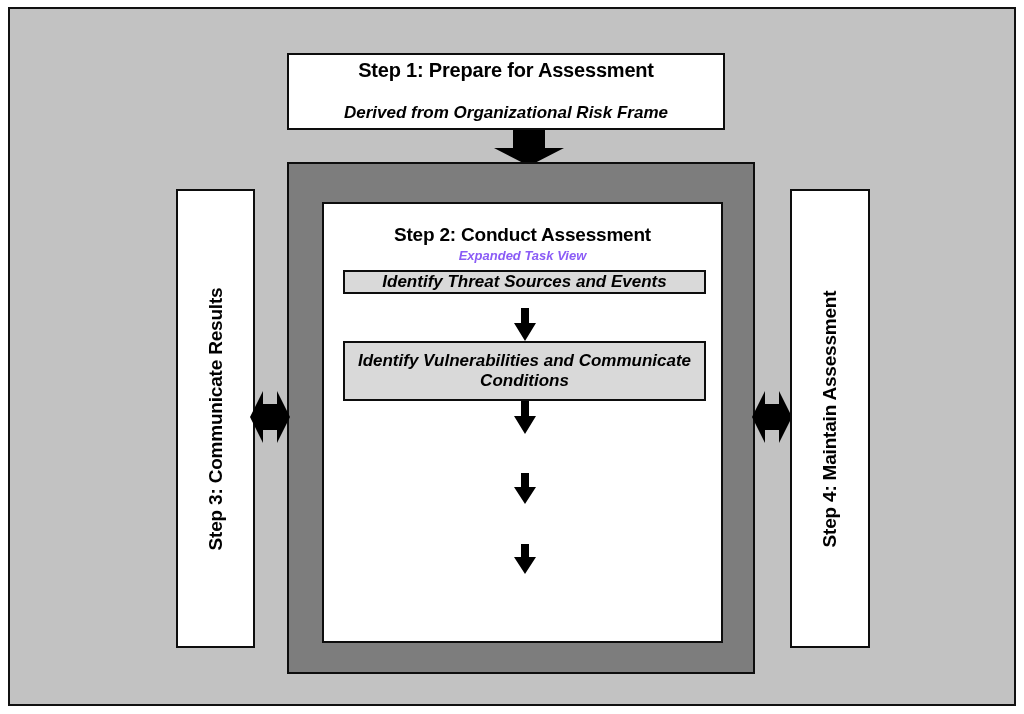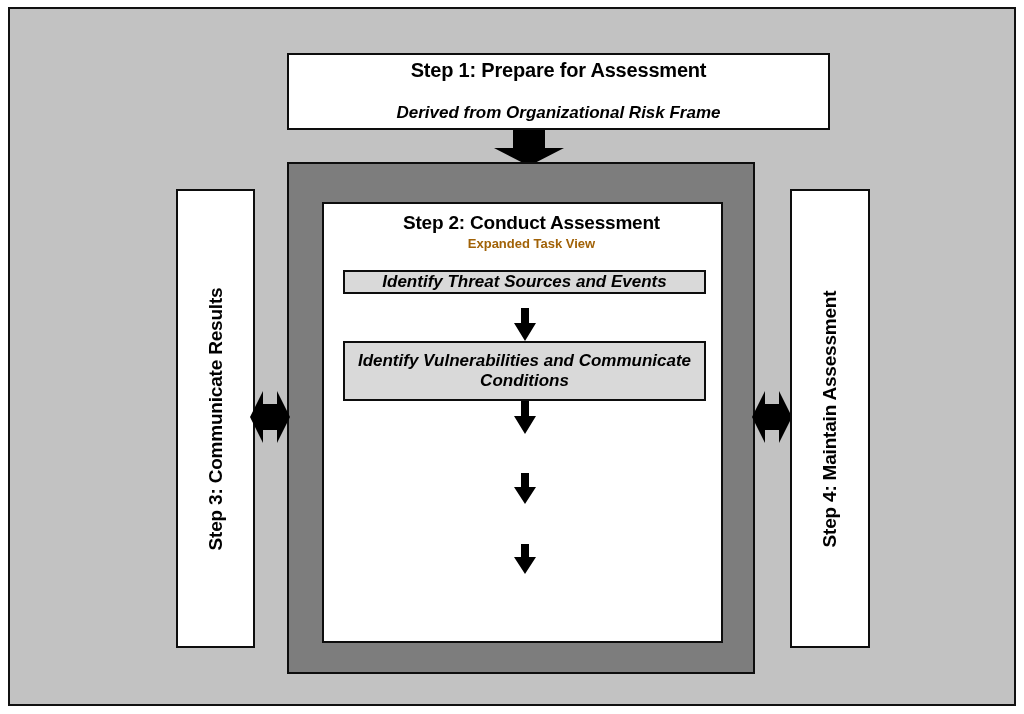--- a/index.html
+++ b/index.html
@@ -25,21 +25,21 @@
     background: #c2c2c2;
     border: 2px solid #111111;
     box-sizing: border-box;
   }
 
   
   #step1-box {
     position: absolute;
     left: 277px;
     top: 44px;
-    width: 543px;
+    width: 438px;
     height: 77px;
     background: #ffffff;
     border: 2px solid #0d0d0d;
     box-sizing: border-box;
     display: flex;
     flex-direction: column;
     align-items: center;
     justify-content: center;
     text-align: center;
   }
@@ -85,35 +85,35 @@
     top: 193px;
     width: 401px;
     height: 441px;
     background: #ffffff;
     border: 2px solid #0d0d0d;
     box-sizing: border-box;
   }
   #step2-head {
     position: absolute;
     left: 0;
-    top: 8px;
+    top: 20px;
     width: 100%;
     text-align: center;
-    margin-left: 9px;
   }
   #step2-head .title {
     font-size: 19px;
     font-weight: bold;
     color: #000000;
     letter-spacing: -0.2px;
   }
   #step2-head .subtitle {
     font-size: 13px;
     font-weight: bold;
-    color: #a16207;
+    font-style: italic;
+    color: #8b5cf6;
     margin-top: 2px;
   }
 
   
   .task-box {
     position: absolute;
     left: 19px;
     width: 363px;
     background: #d9d9d9;
     border: 2px solid #0d0d0d;

